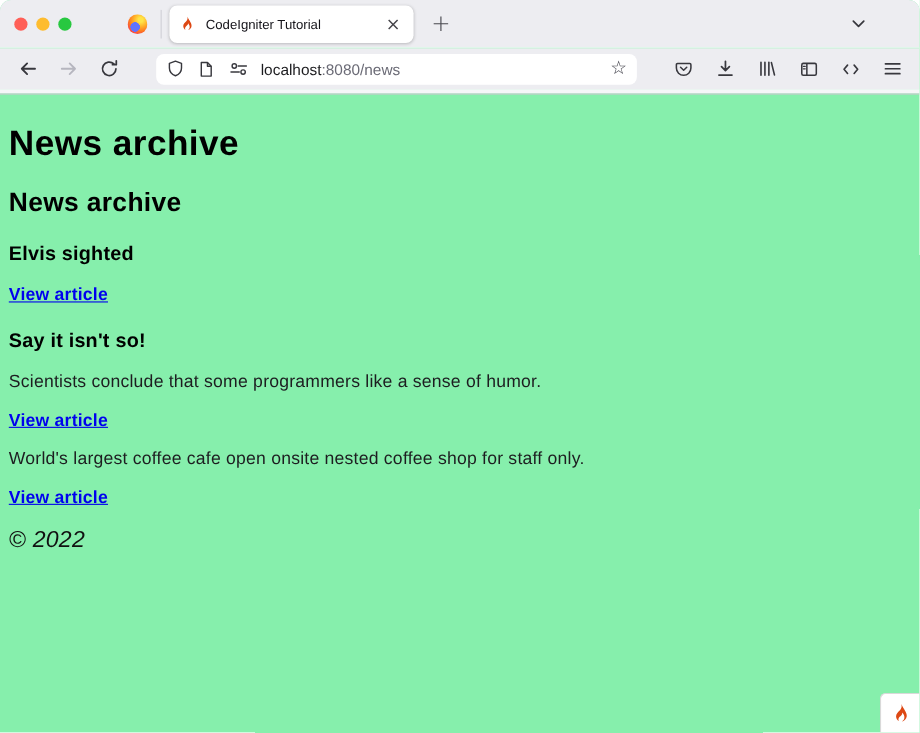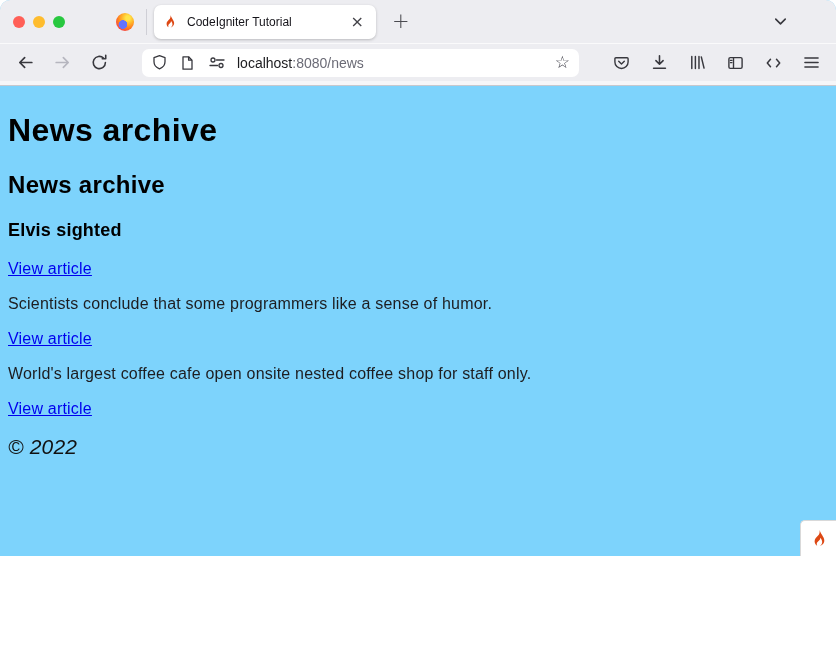--- a/index.html
+++ b/index.html
@@ -1,21 +1,21 @@
 <!DOCTYPE html>
 <html><head>
 <meta charset="utf-8">
 <style>
   * { box-sizing: border-box; }
   html,body { margin:0; padding:0; background:#ffffff; }
   body { font-family:"Liberation Sans", sans-serif; }
 
   .window {
-    position:relative; width:836px; height:556px; margin:0 auto;
-    background:#7dd3fc; overflow:hidden;
+    position:relative; width:836px; height:666px; margin:0 auto;
+    background:#86efac; overflow:hidden;
     border-radius:10px 10px 0 0;
   }
 
   
   .tabbar {
     height:43px; background:#ededf1; display:flex; align-items:center;
     padding-left:13px;
   }
   .traffic-lights { display:flex; gap:8px; }
   .light { width:12px; height:12px; border-radius:50%; }
@@ -74,21 +74,21 @@
   .toolbar-border { height:1px; background:#c8c8cd; }
 
   
   .content { padding:0 8px; color:#1d1d20; font-size:16px; letter-spacing:.2px; }
   .content h1 { font-size:32px; font-weight:bold; color:#000;
     margin:26px 0 21px; letter-spacing:.4px; }
   .content h2 { font-size:24px; font-weight:bold; color:#000;
     margin:22px 0 20px; letter-spacing:.3px; }
   .content h3 { font-size:18px; font-weight:bold; color:#000; margin:21px 0 19px; }
   .content p { margin:17px 0; }
-  .view-link { color:#0000ee; text-decoration:underline; cursor:pointer; }
+  .view-link { color:#0000ee; text-decoration:underline; cursor:pointer;font-weight:bold; }
   .site-footer { margin:18px 0 0; }
   .site-footer em { font-style:italic; font-size:21px; color:#111; }
 
   
   .debug-toggle {
     position:absolute; right:0; bottom:0; width:36px; height:36px;
     background:#ffffff; border:1px solid #d9d9d9; border-right:0; border-bottom:0;
     border-top-left-radius:5px; display:flex; align-items:center;
     justify-content:center; cursor:pointer;
   }
@@ -222,20 +222,21 @@
   <div class="content">
     <h1>News archive</h1>
     <h2>News archive</h2>
 
     <div>
       <h3>Elvis sighted</h3>
       <p><a class="view-link">View article</a></p>
     </div>
 
     <div>
+      <h3>Say it isn't so!</h3>
       <p>Scientists conclude that some programmers like a sense of humor.</p>
       <p><a class="view-link">View article</a></p>
     </div>
 
     <div>
       <p>World's largest coffee cafe open onsite nested coffee shop for staff only.</p>
       <p><a class="view-link">View article</a></p>
     </div>
 
     <p class="site-footer"><em>© 2022</em></p>

